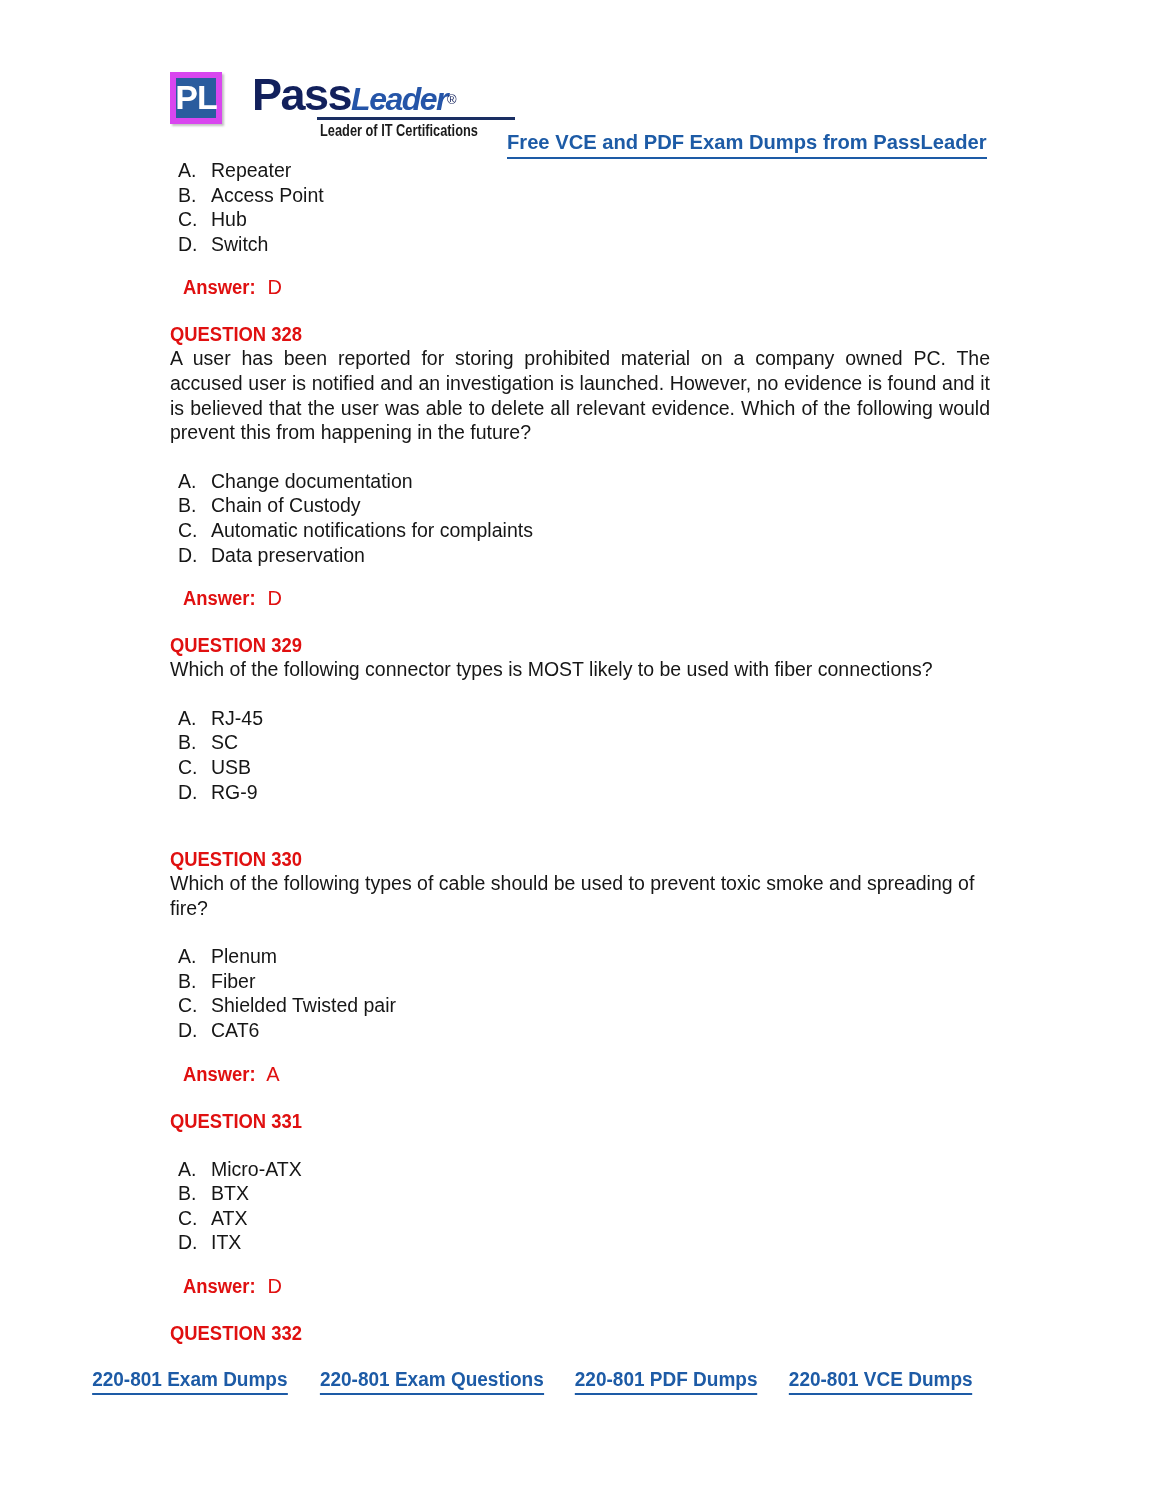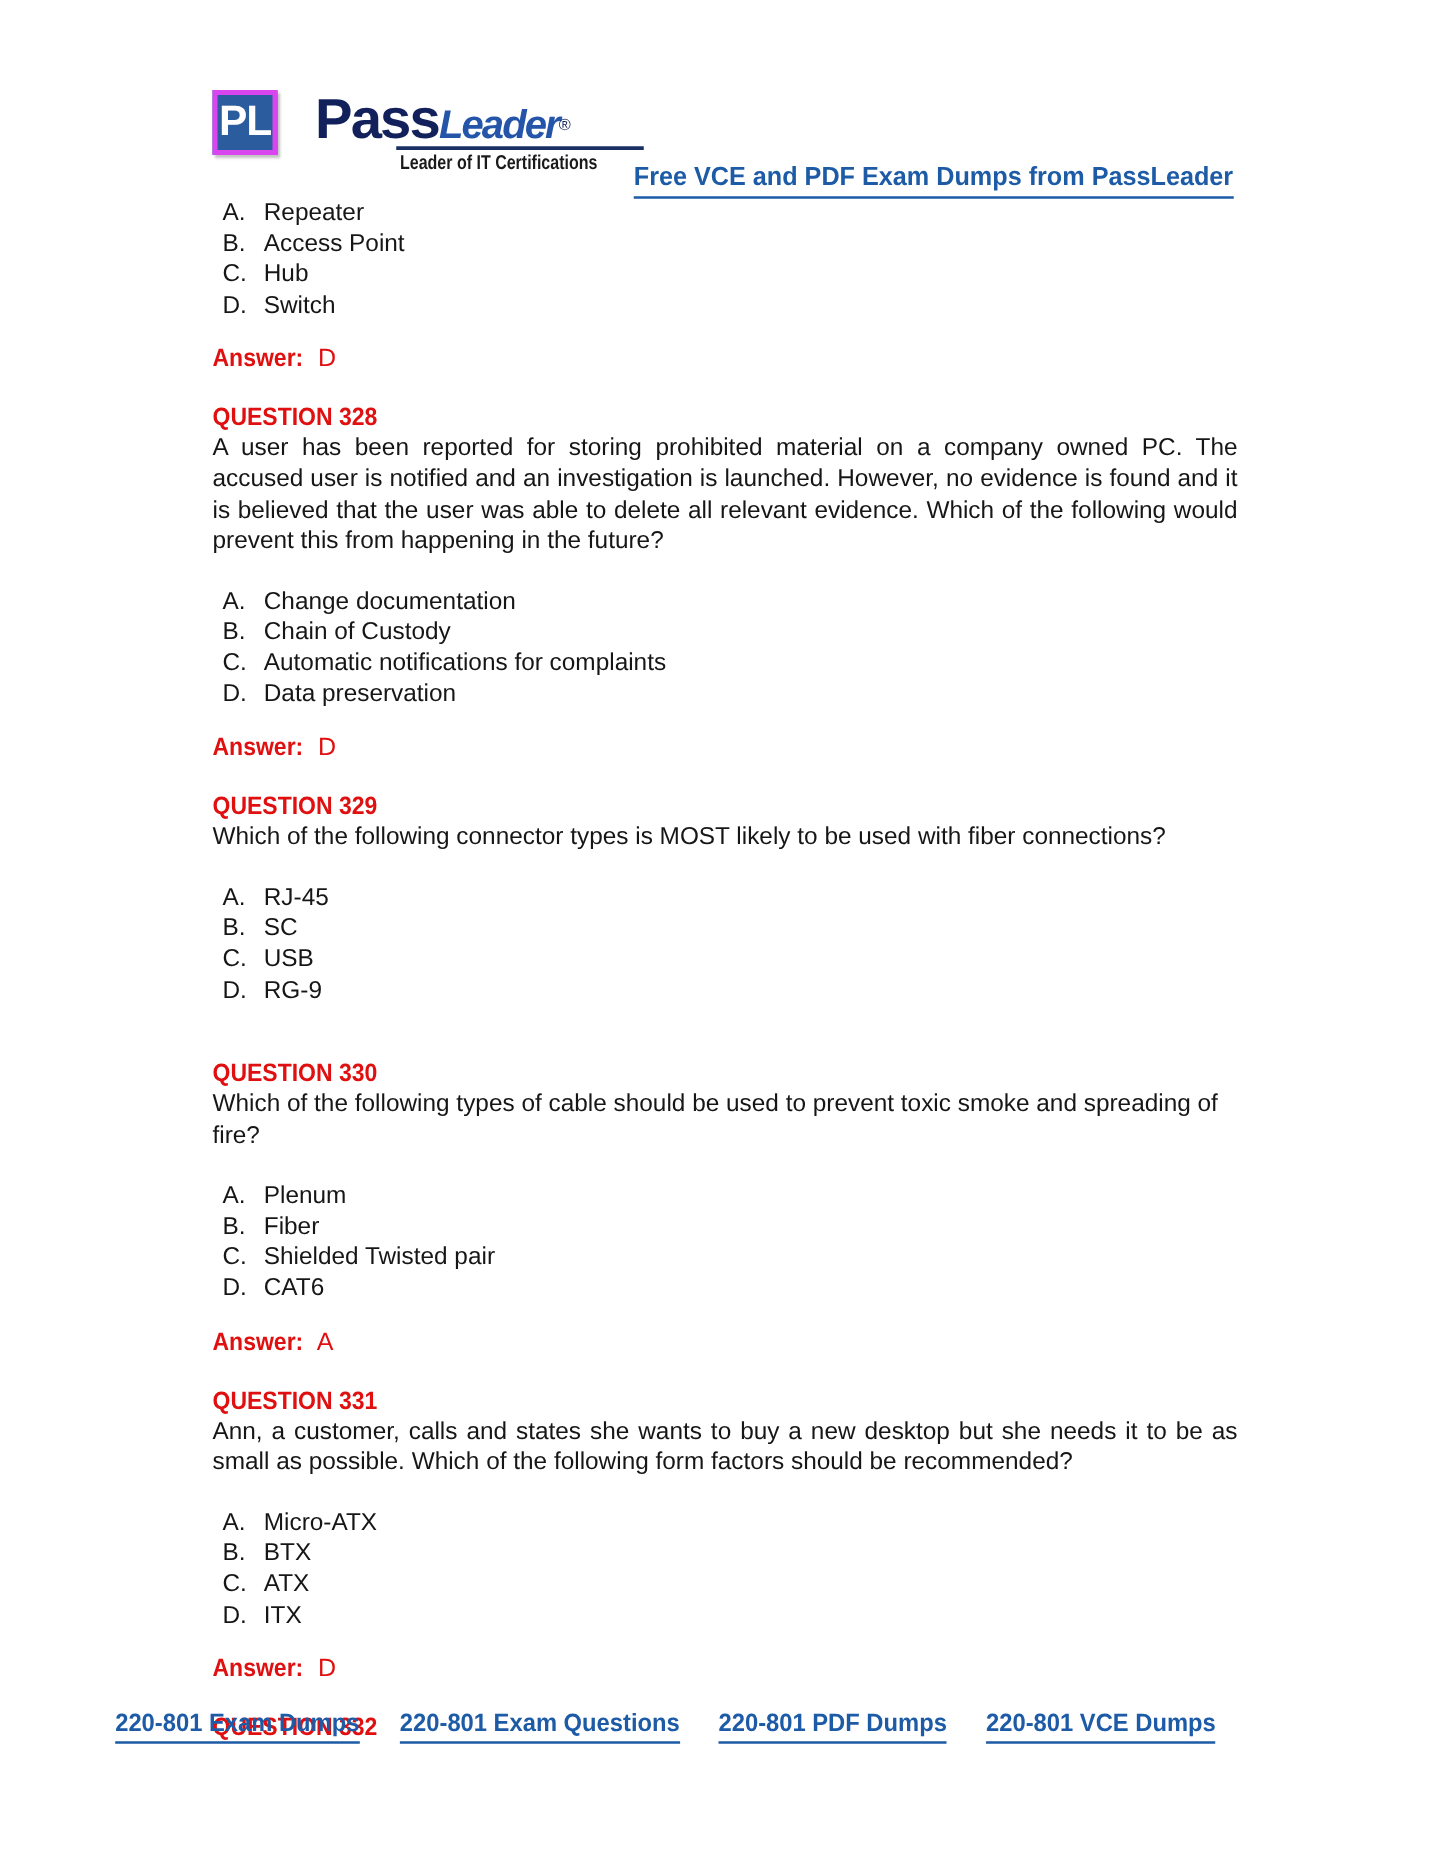--- a/index.html
+++ b/index.html
@@ -28,21 +28,21 @@
     position: absolute;
     left: 0;
     top: 0;
     display: flex;
     align-items: flex-start;
   }
   .logo-box {
     width: 52px;
     height: 52px;
     background: #2a5c9e;
-    border: 4px solid #d946ef;
+    border: 6px solid #d946ef;
     box-sizing: border-box;
     display: flex;
     align-items: center;
     justify-content: center;
     box-shadow: 2px 2px 2px rgba(120,120,120,0.45);
     flex: 0 0 auto;
   }
   .logo-box span {
     color: #ffffff;
     font-family: "Liberation Sans", sans-serif;
@@ -143,20 +143,21 @@
   }
   .opt-text {
     flex: 1 1 auto;
   }
 
   .answer {
     font-family: "Liberation Sans", sans-serif;
     font-size: 20px;
     color: #e01010;
     white-space: nowrap;
+    margin-left: 13px;
   }
   .answer .lbl {
     font-weight: bold;
     transform: scaleX(0.92);
     display: inline-block;
     transform-origin: left center;
   }
   .answer .val {
     font-weight: normal;
   }
@@ -347,21 +348,20 @@
       </li>
     </ul>
     <div class="sp-20"></div>
     <div class="answer">
       <span class="lbl">Answer:</span>
       <span class="val">A</span>
     </div>
 
     <div class="sp-24"></div>
     <div class="q-head">QUESTION 331</div>
-    <div class="q-body">Ann, a customer, calls and states she wants to buy a new desktop but she needs it to be as small as possible. Which of the following form factors should be recommended?</div>
     <div class="sp-24"></div>
     <ul class="opts">
       <li class="opt">
         <span class="opt-letter">A.</span>
         <span class="opt-text">Micro-ATX</span>
       </li>
       <li class="opt">
         <span class="opt-letter">B.</span>
         <span class="opt-text">BTX</span>
       </li>

